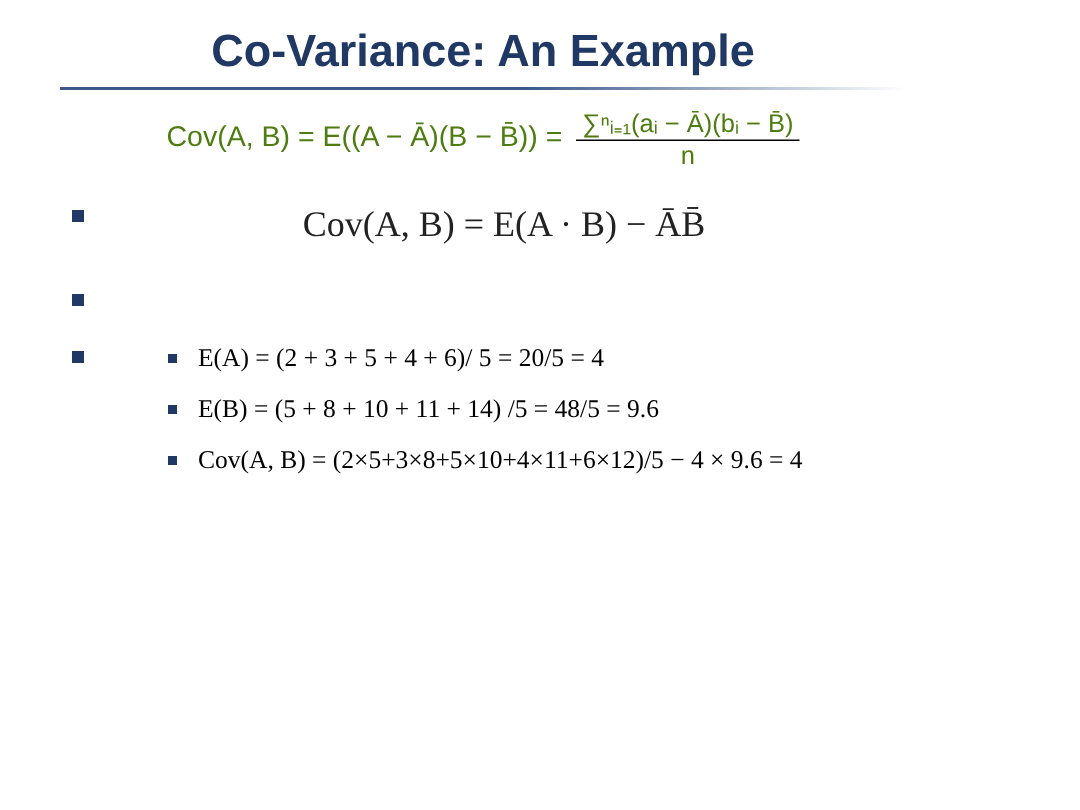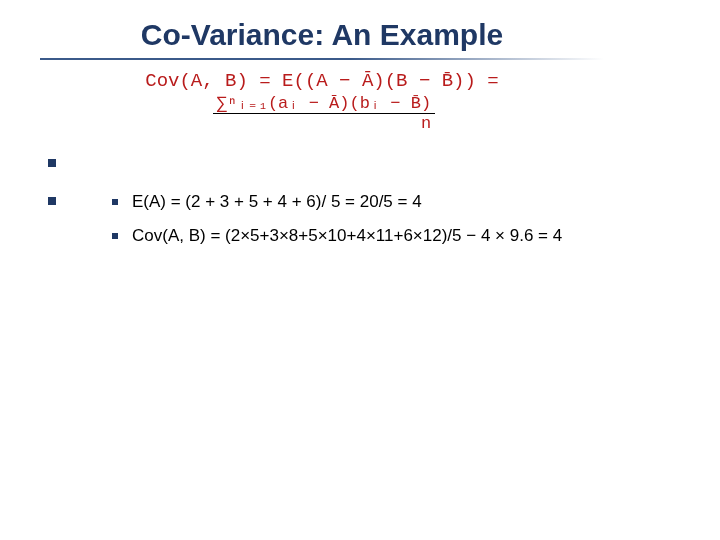--- a/index.html
+++ b/index.html
@@ -25,30 +25,30 @@
     text-align: center;
     margin: 8px 0 6px 0;
   }
   .rule {
     height: 2px;
     background: linear-gradient(to right, #3b5a8a 0%, #3b5a8a 55%, rgba(59,90,138,0) 100%);
     margin: 2px 0 10px 0;
   }
   .formula-img {
     text-align: center;
-    font-family: Liberation Mono, monospace;
+    font-family: Liberation Sans, sans-serif;
     font-size: 19px;
-    color: #b91c1c;
+    color: #4d7c0f;
     margin: 2px 0 14px 0;
     position: relative;
   }
   .formula-img .frac {
     display: inline-block;
     vertical-align: middle;
-    text-align: right;
+    text-align: center;
     margin-left: 4px;
   }
   .formula-img .frac .num {
     display: block;
     border-bottom: 1px solid #000;
     padding: 0 4px;
     font-size: 17px;
   }
   .formula-img .frac .den {
     display: block;
@@ -73,20 +73,21 @@
     left: 8px;
     top: 12px;
     width: 8px;
     height: 8px;
     background: #1f3864;
   }
   ul.lvl2 {
     list-style: none;
     padding: 0;
     margin: 4px 0 0 40px;
+    font-family: Liberation Serif, serif;
   }
   ul.lvl2 > li {
     position: relative;
     padding-left: 24px;
     font-size: 17px;
     line-height: 2.0;
   }
   ul.lvl2 > li::before {
     content: "";
     position: absolute;
@@ -118,30 +119,36 @@
     <span>Cov(A, B) = E((A − Ā)(B − B̄)) =</span>
     <span class="frac">
       <span class="num">∑ⁿᵢ₌₁(aᵢ − Ā)(bᵢ − B̄)</span>
       <span class="den">n</span>
     </span>
   </div>
 
   <ul class="lvl1">
 
     <li>
+      <div class="formula2">
+        <span class="rm">Cov(A, B) = E(A · B) − ĀB̄</span>
+      </div>
     </li>
 
     <li>
       <br>
     </li>
 
     <li>
       <ul class="lvl2">
         <li>
           <span>E(A) = (2 + 3 + 5 + 4 + 6)/ 5 = 20/5 = 4</span>
+        </li>
+        <li>
+          <span>E(B) = (5 + 8 + 10 + 11 + 14) /5 = 48/5 = 9.6</span>
         </li>
         <li>
           <span>Cov(A, B) = (2×5+3×8+5×10+4×11+6×12)/5 − 4 × 9.6 = 4</span>
         </li>
       </ul>
     </li>
 
 
   </ul>
 

